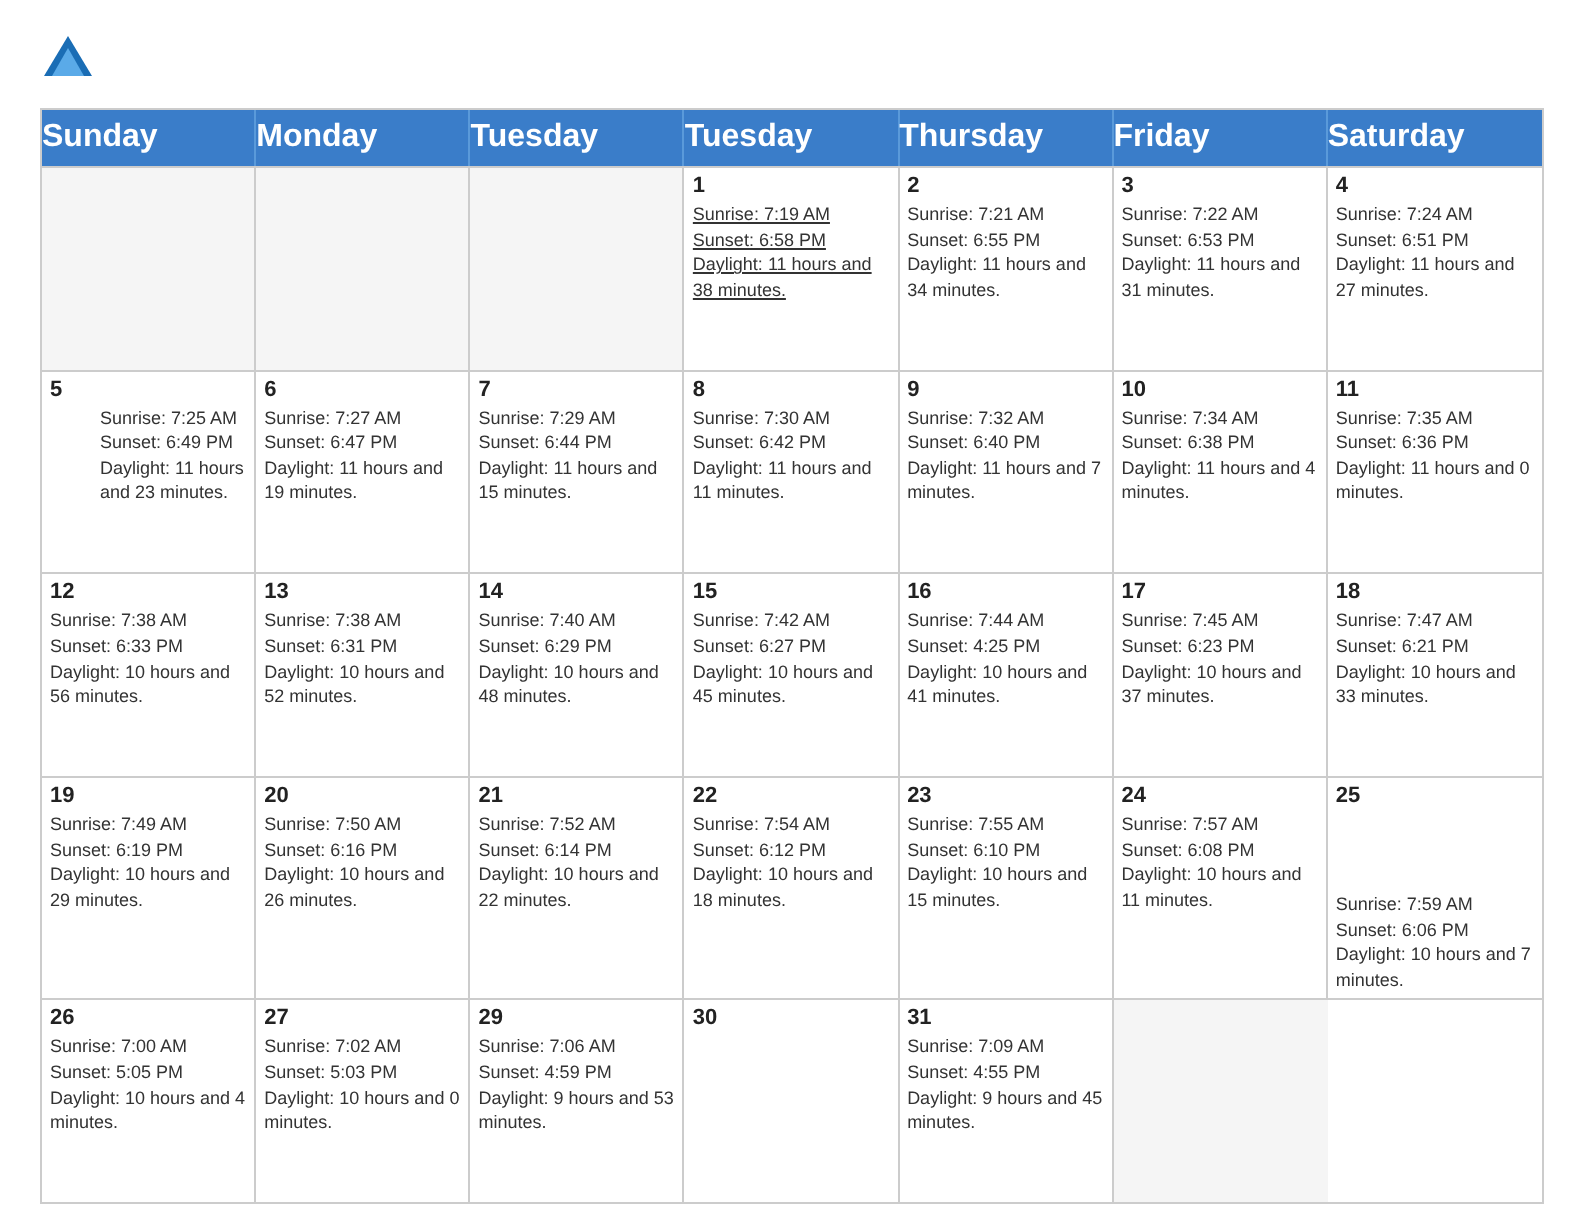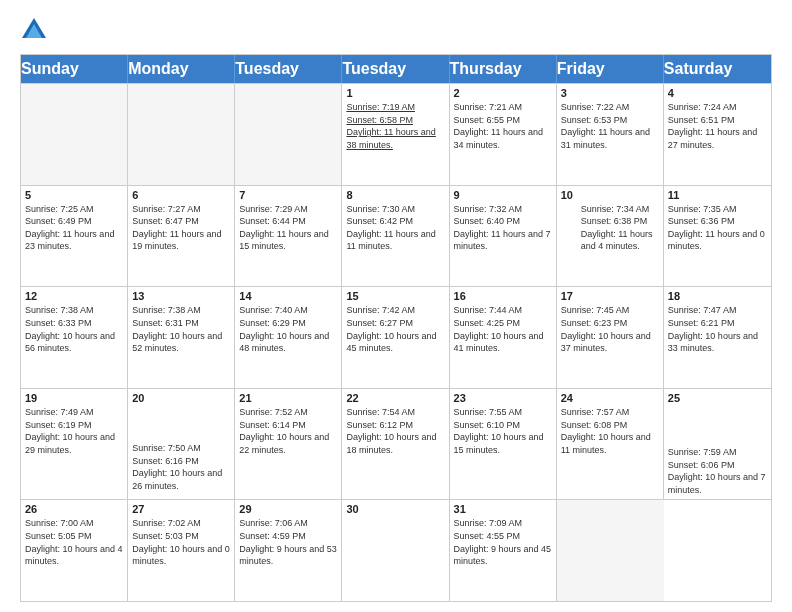--- a/index.html
+++ b/index.html
@@ -162,21 +162,21 @@
           <div class="cal-cell">
             <div class="day-num">4</div>
             <div class="day-info" style="white-space: pre-line;">Sunrise: 7:24 AM
 Sunset: 6:51 PM
 Daylight: 11 hours and 27 minutes.</div>
           </div>
         </div>
         <div class="cal-row">
           <div class="cal-cell">
             <div class="day-num">5</div>
-            <div class="day-info" style="white-space: pre-line;">Sunrise: 7:25 AM
+            <div class="day-info" style="white-space: pre-line; margin-left: 25px;">Sunrise: 7:25 AM
 Sunset: 6:49 PM
 Daylight: 11 hours and 23 minutes.</div>
           </div>
           <div class="cal-cell">
             <div class="day-num">6</div>
             <div class="day-info" style="white-space: pre-line;">Sunrise: 7:27 AM
 Sunset: 6:47 PM
 Daylight: 11 hours and 19 minutes.</div>
           </div>
           <div class="cal-cell">
@@ -192,21 +192,21 @@
 Daylight: 11 hours and 11 minutes.</div>
           </div>
           <div class="cal-cell">
             <div class="day-num">9</div>
             <div class="day-info" style="white-space: pre-line;">Sunrise: 7:32 AM
 Sunset: 6:40 PM
 Daylight: 11 hours and 7 minutes.</div>
           </div>
           <div class="cal-cell">
             <div class="day-num">10</div>
-            <div class="day-info" style="white-space: pre-line; margin-left: 20px;">Sunrise: 7:34 AM
+            <div class="day-info" style="white-space: pre-line;">Sunrise: 7:34 AM
 Sunset: 6:38 PM
 Daylight: 11 hours and 4 minutes.</div>
           </div>
           <div class="cal-cell">
             <div class="day-num">11</div>
             <div class="day-info" style="white-space: pre-line;">Sunrise: 7:35 AM
 Sunset: 6:36 PM
 Daylight: 11 hours and 0 minutes.</div>
           </div>
         </div>
@@ -256,21 +256,21 @@
         </div>
         <div class="cal-row">
           <div class="cal-cell">
             <div class="day-num">19</div>
             <div class="day-info" style="white-space: pre-line;">Sunrise: 7:49 AM
 Sunset: 6:19 PM
 Daylight: 10 hours and 29 minutes.</div>
           </div>
           <div class="cal-cell">
             <div class="day-num">20</div>
-            <div class="day-info" style="white-space: pre-line; margin-top: 36px;">Sunrise: 7:50 AM
+            <div class="day-info" style="white-space: pre-line;">Sunrise: 7:50 AM
 Sunset: 6:16 PM
 Daylight: 10 hours and 26 minutes.</div>
           </div>
           <div class="cal-cell">
             <div class="day-num">21</div>
             <div class="day-info" style="white-space: pre-line;">Sunrise: 7:52 AM
 Sunset: 6:14 PM
 Daylight: 10 hours and 22 minutes.</div>
           </div>
           <div class="cal-cell">

